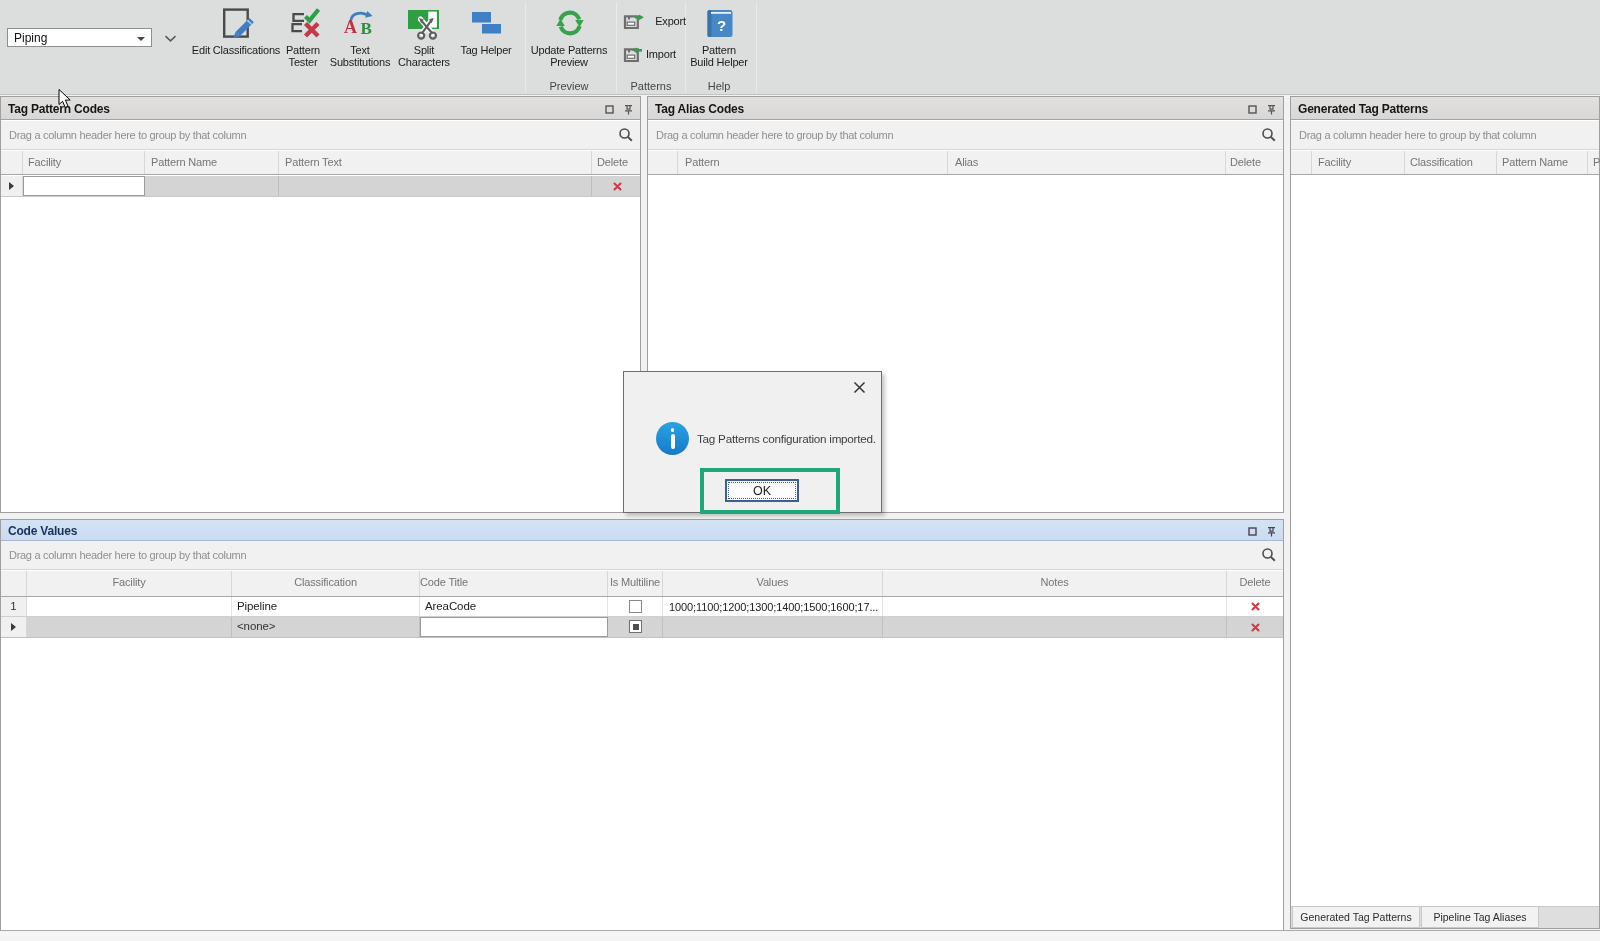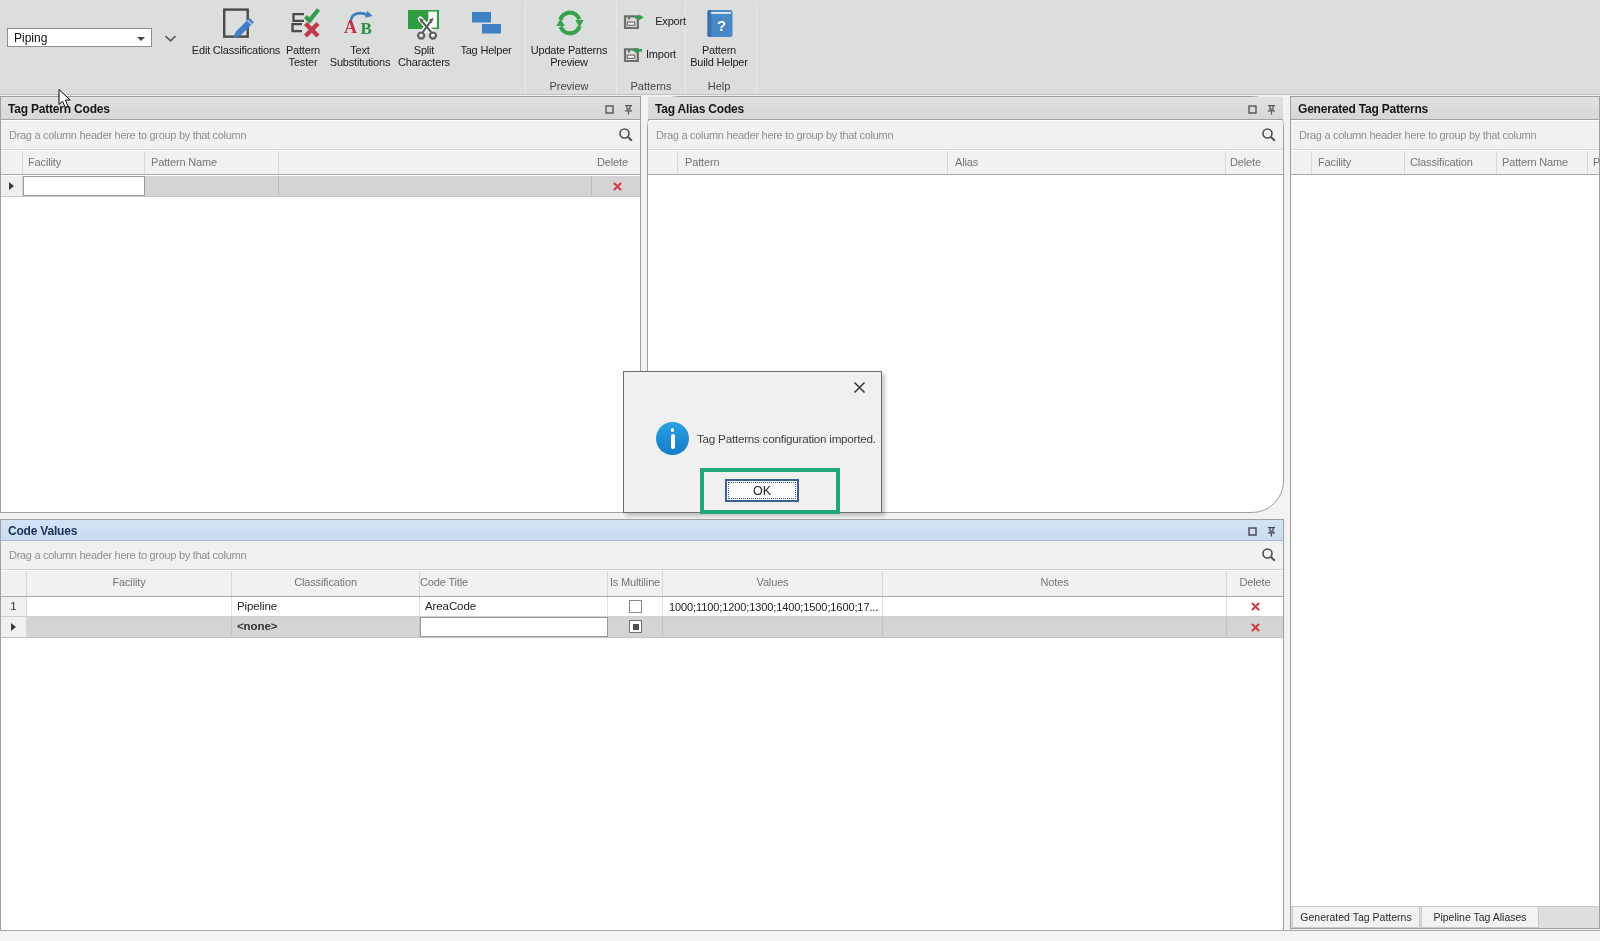--- a/index.html
+++ b/index.html
@@ -169,40 +169,43 @@
         </svg>
   </div>
   <div class="chrow" style="top:54px;height:24px;">
     <div class="chc" style="left:0;width:22px;"></div>
     <div class="chc" style="left:22px;width:122px;">
           <span style="left:5px">Facility</span>
         </div>
     <div class="chc" style="left:144px;width:134px;">
           <span style="left:6px">Pattern Name</span>
         </div>
+    <div class="chc" style="left:278px;width:313px;">
+          <span style="left:6px">Pattern Text</span>
+        </div>
     <div class="chc" style="left:591px;width:48px;border-right:none">
           <span style="left:5px">Delete</span>
         </div>
   </div>
   <div style="position:absolute;left:0;top:79px;height:21px;width:639px;border-bottom:1px solid #c9c9c9;">
     <div class="rowind" style="left:0;top:0;width:22px;height:20px;">
           <span class="tri" style="left:8px;top:6px"></span>
         </div>
     <div class="gcell" style="left:22px;top:0;width:122px;height:20px;background:#fff;border:1px solid #9b9b9b;"></div>
     <div class="gcell gray" style="left:144px;top:0;width:134px;height:20px;border-right:1px solid #bdbdbd;"></div>
     <div class="gcell gray" style="left:278px;top:0;width:313px;height:20px;border-right:1px solid #bdbdbd;"></div>
     <div class="gcell gray" style="left:591px;top:0;width:48px;height:20px;">
       <svg width="9" height="9" style="position:absolute;left:21px;top:6px">
             <path class="redx" d="M1.5,1.5 L7.5,7.5 M7.5,1.5 L1.5,7.5"></path>
           </svg>
     </div>
   </div>
 </div>
 
-<div class="panel" id="p-tac" style="left:647px;top:96px;width:637px;height:417px;border-radius:32px;">
+<div class="panel" id="p-tac" style="left:647px;top:96px;width:637px;height:417px;">
   <div class="ptitle">
         <span class="tt">Tag Alias Codes</span>
     <svg class="abs" style="right:26px;top:8px" width="9" height="9">
           <rect x="1" y="1" width="7" height="7" fill="none" stroke="#555" stroke-width="1.4"></rect>
         </svg>
     <svg class="abs" style="right:7px;top:7px" width="9" height="11">
           <path d="M1,1.7 L8,1.7 M3,1.7 L3,5.2 L6,5.2 L6,1.7 M1,6.8 L8,6.8 M4.5,6.8 L4.5,10.5" fill="none" stroke="#555" stroke-width="1.2"></path>
         </svg>
   </div>
   <div class="dragrow">
@@ -321,21 +324,21 @@
             <path class="redx" d="M1.5,1.5 L7.5,7.5 M7.5,1.5 L1.5,7.5"></path>
           </svg>
     </div>
   </div>
 
   <div style="position:absolute;left:0;top:97px;width:1282px;height:21px;border-bottom:1px solid #c2c2c2;background:#d4d4d4;">
     <div class="rowind" style="left:0;top:0;width:26px;height:20px;">
           <span class="tri" style="left:10px;top:6px"></span>
         </div>
     <div class="gcell" style="left:26px;width:205px;height:20px;border-right:1px solid #c0c0c0;"></div>
-    <div class="gcell" style="left:231px;width:188px;height:20px;border-right:1px solid #c0c0c0;font-weight:bold;">
+    <div class="gcell" style="left:231px;width:188px;height:20px;border-right:1px solid #c0c0c0;">
           <span style="position:absolute;left:5px;top:3px;color:#333">&lt;none&gt;</span>
         </div>
     <div class="gcell" style="left:419px;width:188px;height:20px;background:#fff;border:1px solid #9b9b9b;"></div>
     <div class="gcell" style="left:607px;width:55px;height:20px;border-right:1px solid #c0c0c0;">
           <span style="position:absolute;left:21px;top:3px;width:13px;height:13px;background:#fff;border:1px solid #707070;">
             <span style="position:absolute;left:2.5px;top:2.5px;width:6px;height:6px;background:#4e4e4e;"></span>
           </span>
         </div>
     <div class="gcell" style="left:662px;width:220px;height:20px;border-right:1px solid #c0c0c0;"></div>
     <div class="gcell" style="left:882px;width:344px;height:20px;border-right:1px solid #c0c0c0;"></div>

